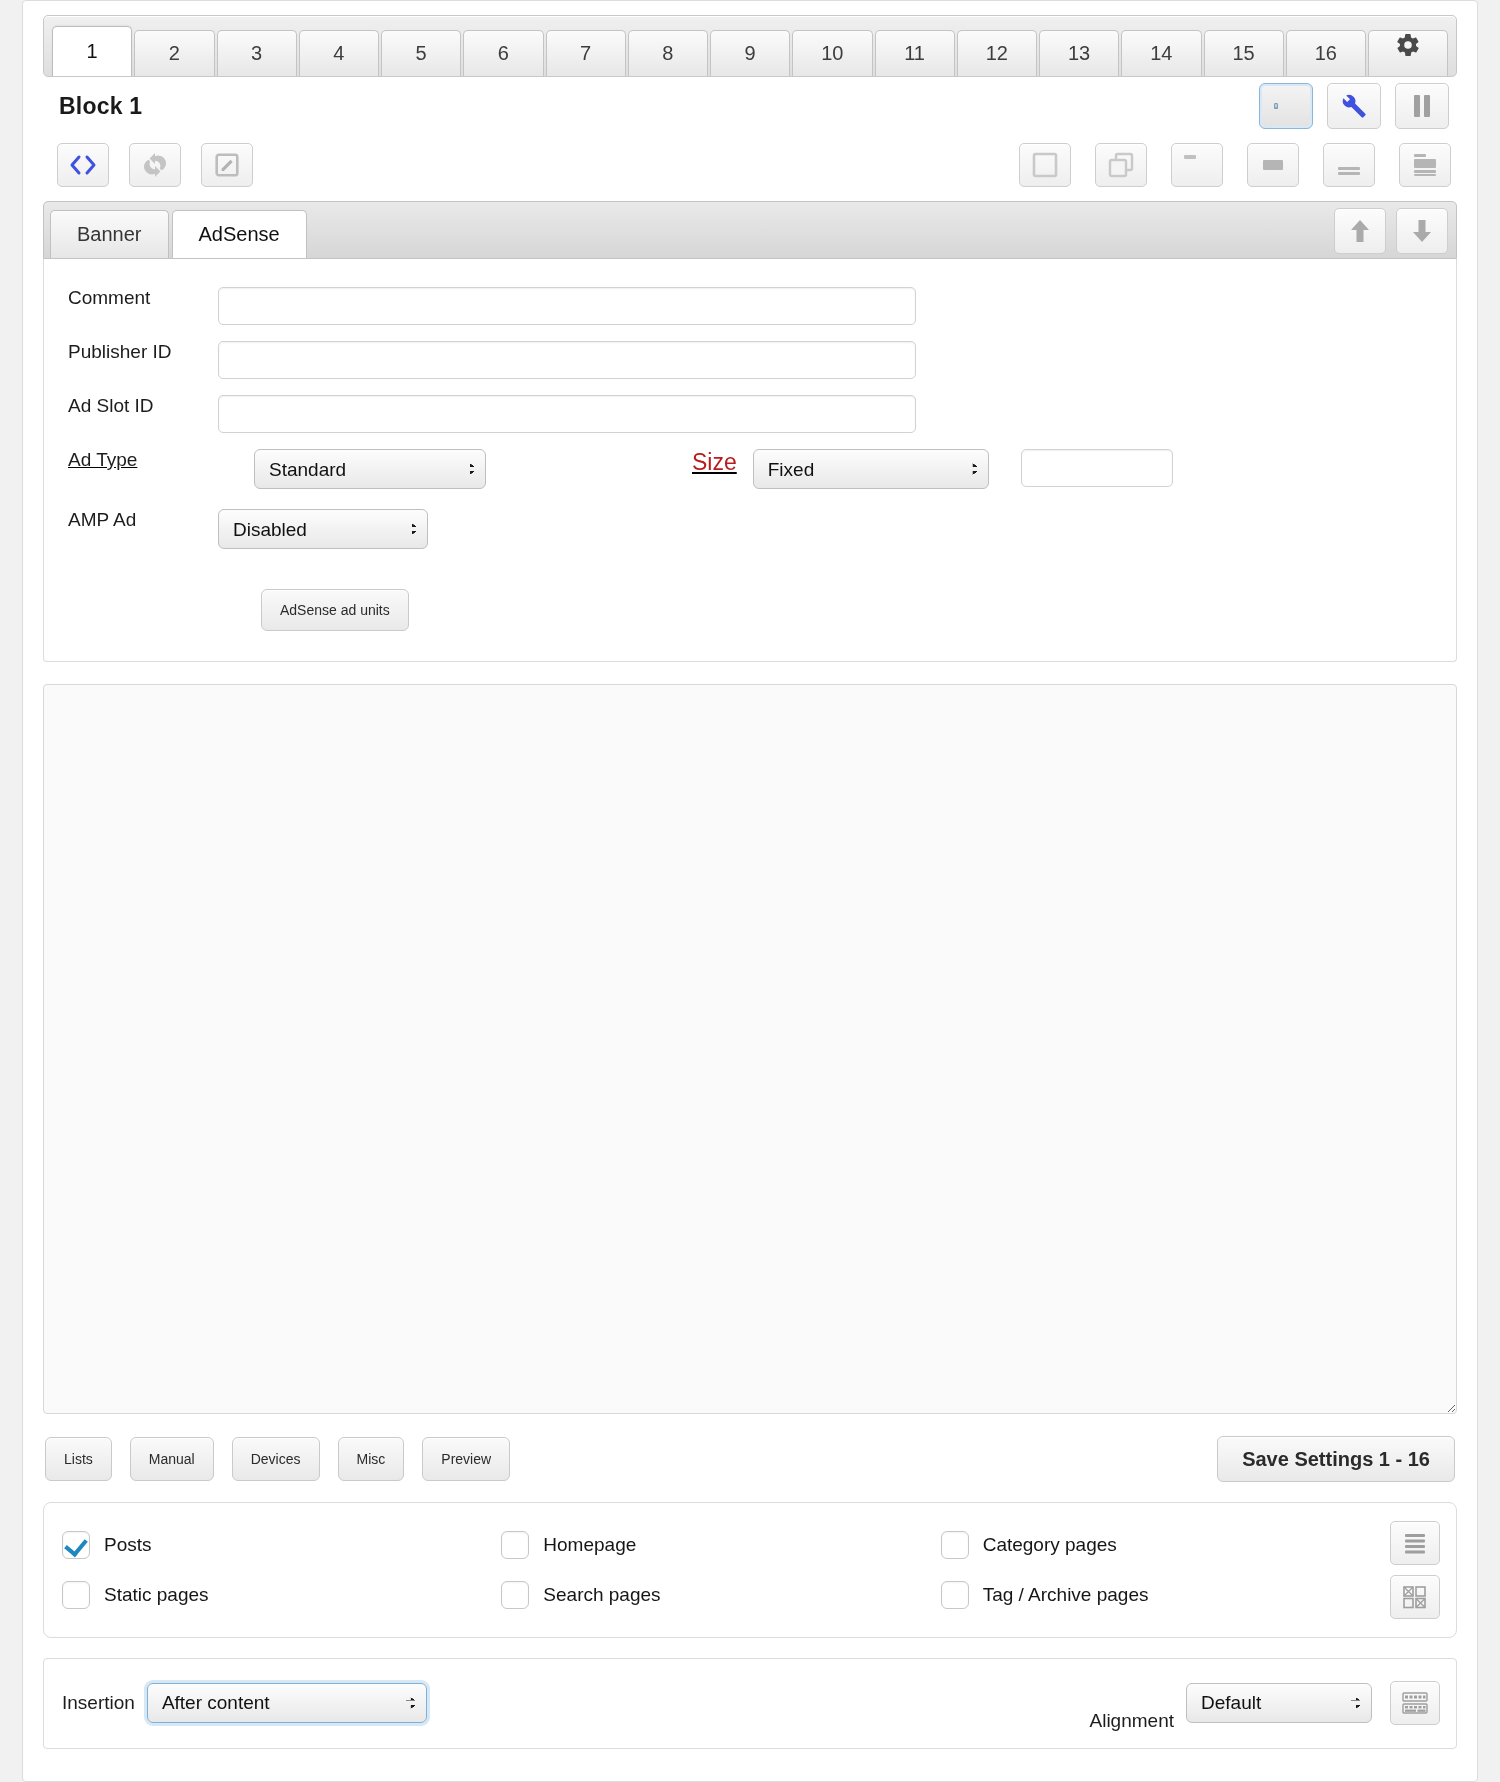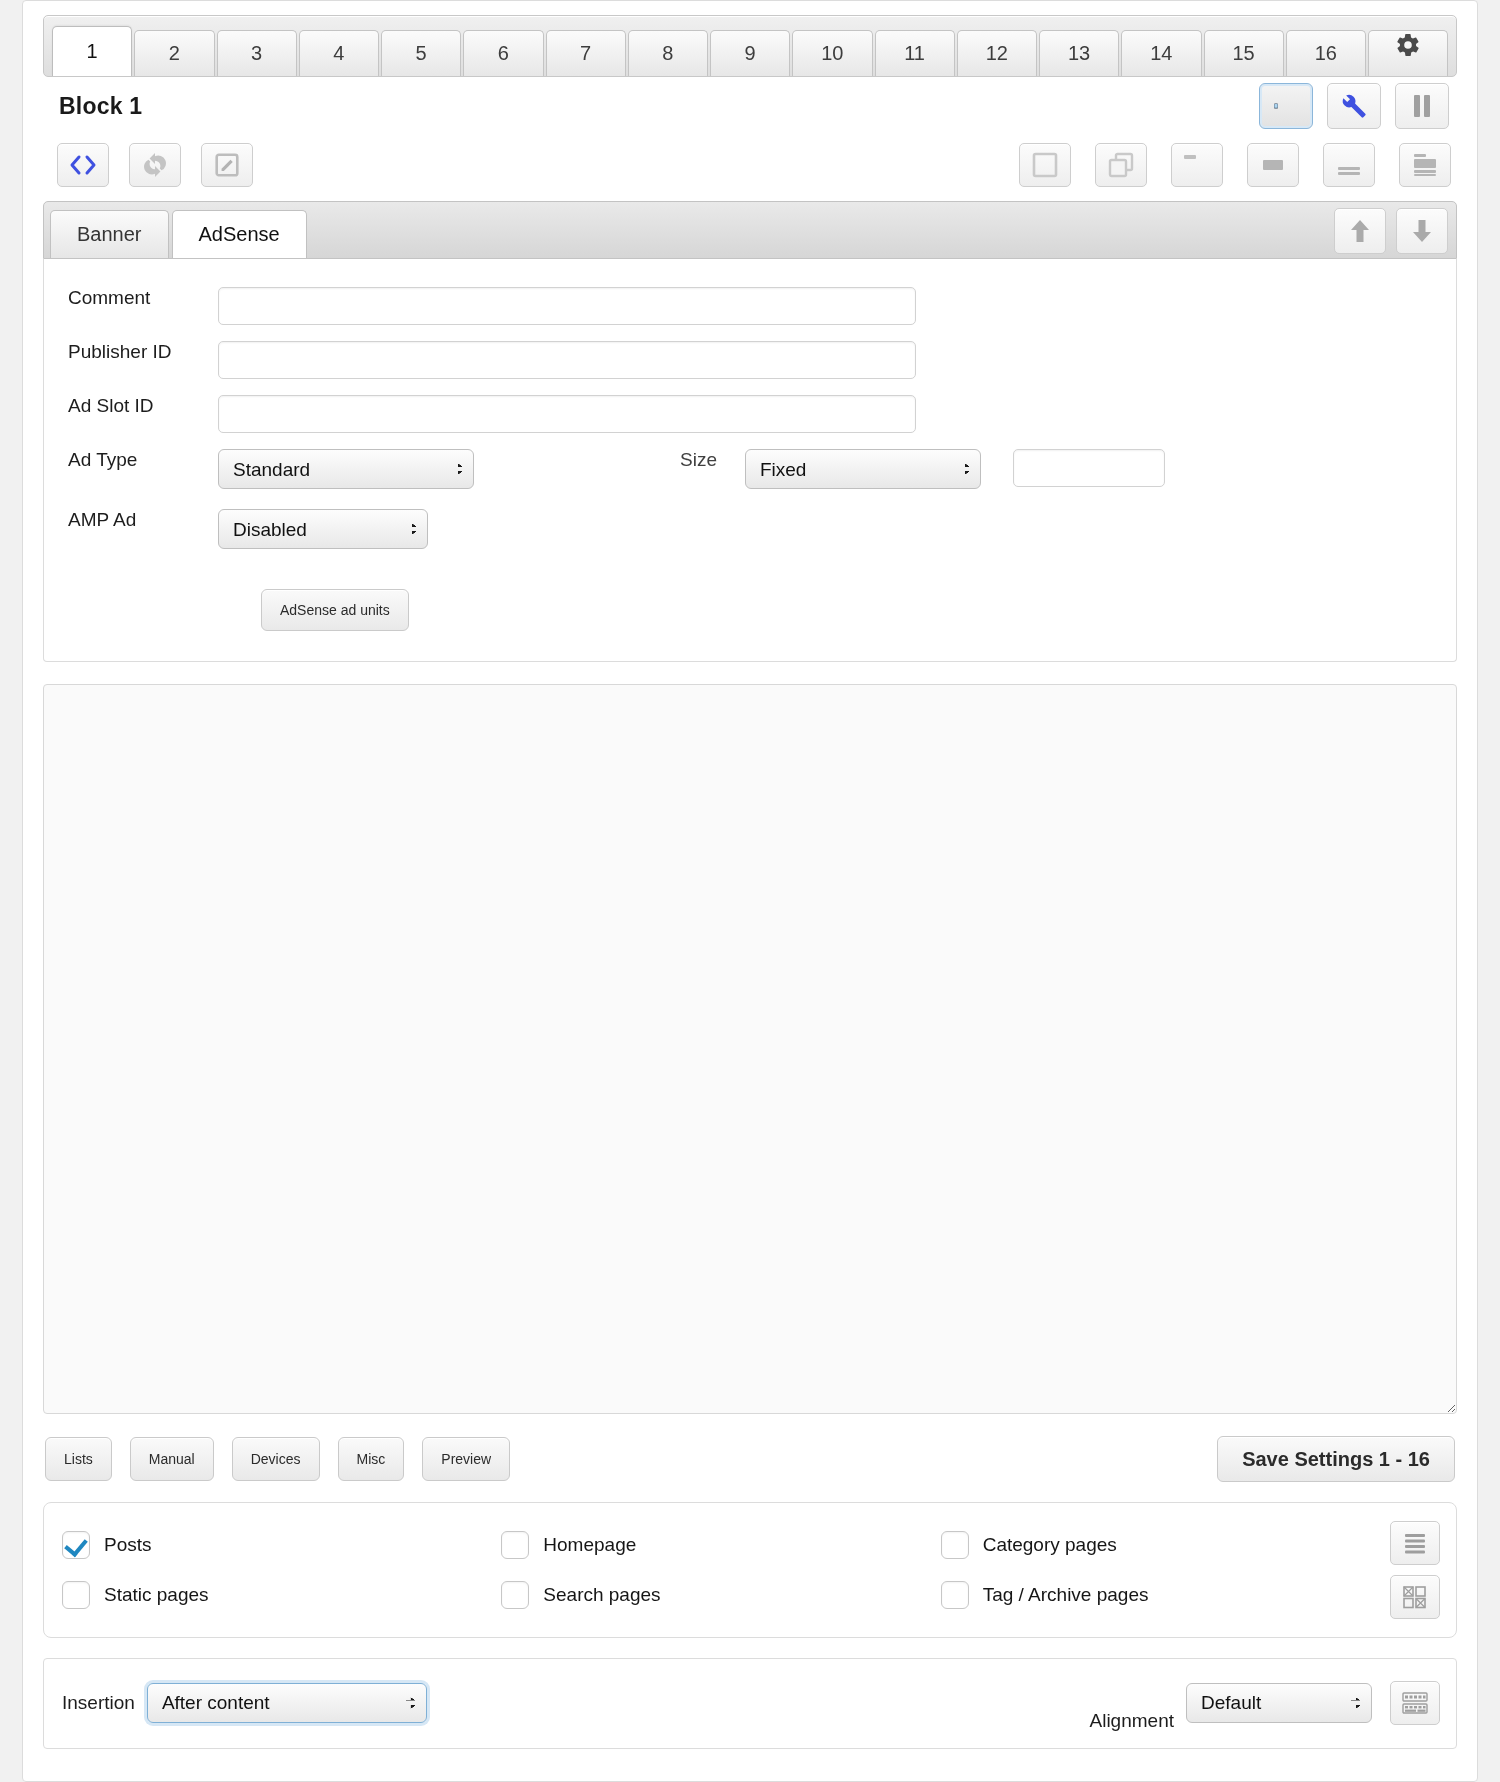--- a/index.html
+++ b/index.html
@@ -201,29 +201,29 @@
     margin-top: -9px;
     width: 10px; height: 18px;
     pointer-events: none;
     background:
       linear-gradient(to bottom left, transparent 49%, #1a1a1a 50%) no-repeat,
       linear-gradient(to top left, transparent 49%, #1a1a1a 50%) no-repeat;
     background-size: 100% 7px, 100% 7px;
     background-position: 0 0, 0 11px;
     clip-path: polygon(50% 0, 100% 7px, 0 7px, 0 11px, 100% 11px, 50% 100%);
   }
-  .sel.w230 { width: 256px; }
+  .sel.w230 { width: 232px; margin-left: 36px; }
   .sel.w220 { width: 236px; }
   .sel.focus { border-color: #7fb0d6; box-shadow: 0 0 0 3px #d6e7f5; }
 
   .inline-label {
-    font-size: 19px;
-    color: #404040;
+    font-size: 23px;
+    color: #b91c1c;
     margin-left: 150px;
-    margin-right: 28px;
+    margin-right: 16px;
   }
   .btn {
     height: 42px;
     padding: 0 18px;
     font-size: 14px;
     color: #2b2b2b;
     background: linear-gradient(#fafafa, #e9e9e9);
     border: 1px solid #cacaca;
     border-radius: 6px;
     cursor: pointer;
@@ -461,21 +461,21 @@
       </div>
       <div class="frow">
         <div class="flabel">Publisher ID</div>
         <input class="txtinput wide" type="text" placeholder="" style="">
       </div>
       <div class="frow">
         <div class="flabel">Ad Slot ID</div>
         <input class="txtinput wide" type="text" placeholder="" style="">
       </div>
 
-      <div class="frow" style="height:60px;">
+      <div class="frow" style="height:60px;text-decoration:underline;">
         <div class="flabel">Ad Type</div>
         <span class="selwrap">
           <select class="sel w230"><option value="Standard">Standard</option><option value="Link ad">Link ad</option><option value="In-article">In-article</option><option value="In-feed">In-feed</option><option value="Matched content">Matched content</option><option value="Auto ads">Auto ads</option></select>
         </span>
         <div class="inline-label" style="margin-left:206px;">Size</div>
         <span class="selwrap">
           <select class="sel w220"><option value="Fixed">Fixed</option><option value="Responsive">Responsive</option></select>
         </span>
         <input class="txtinput small" type="text" placeholder="" style="">
       </div>

